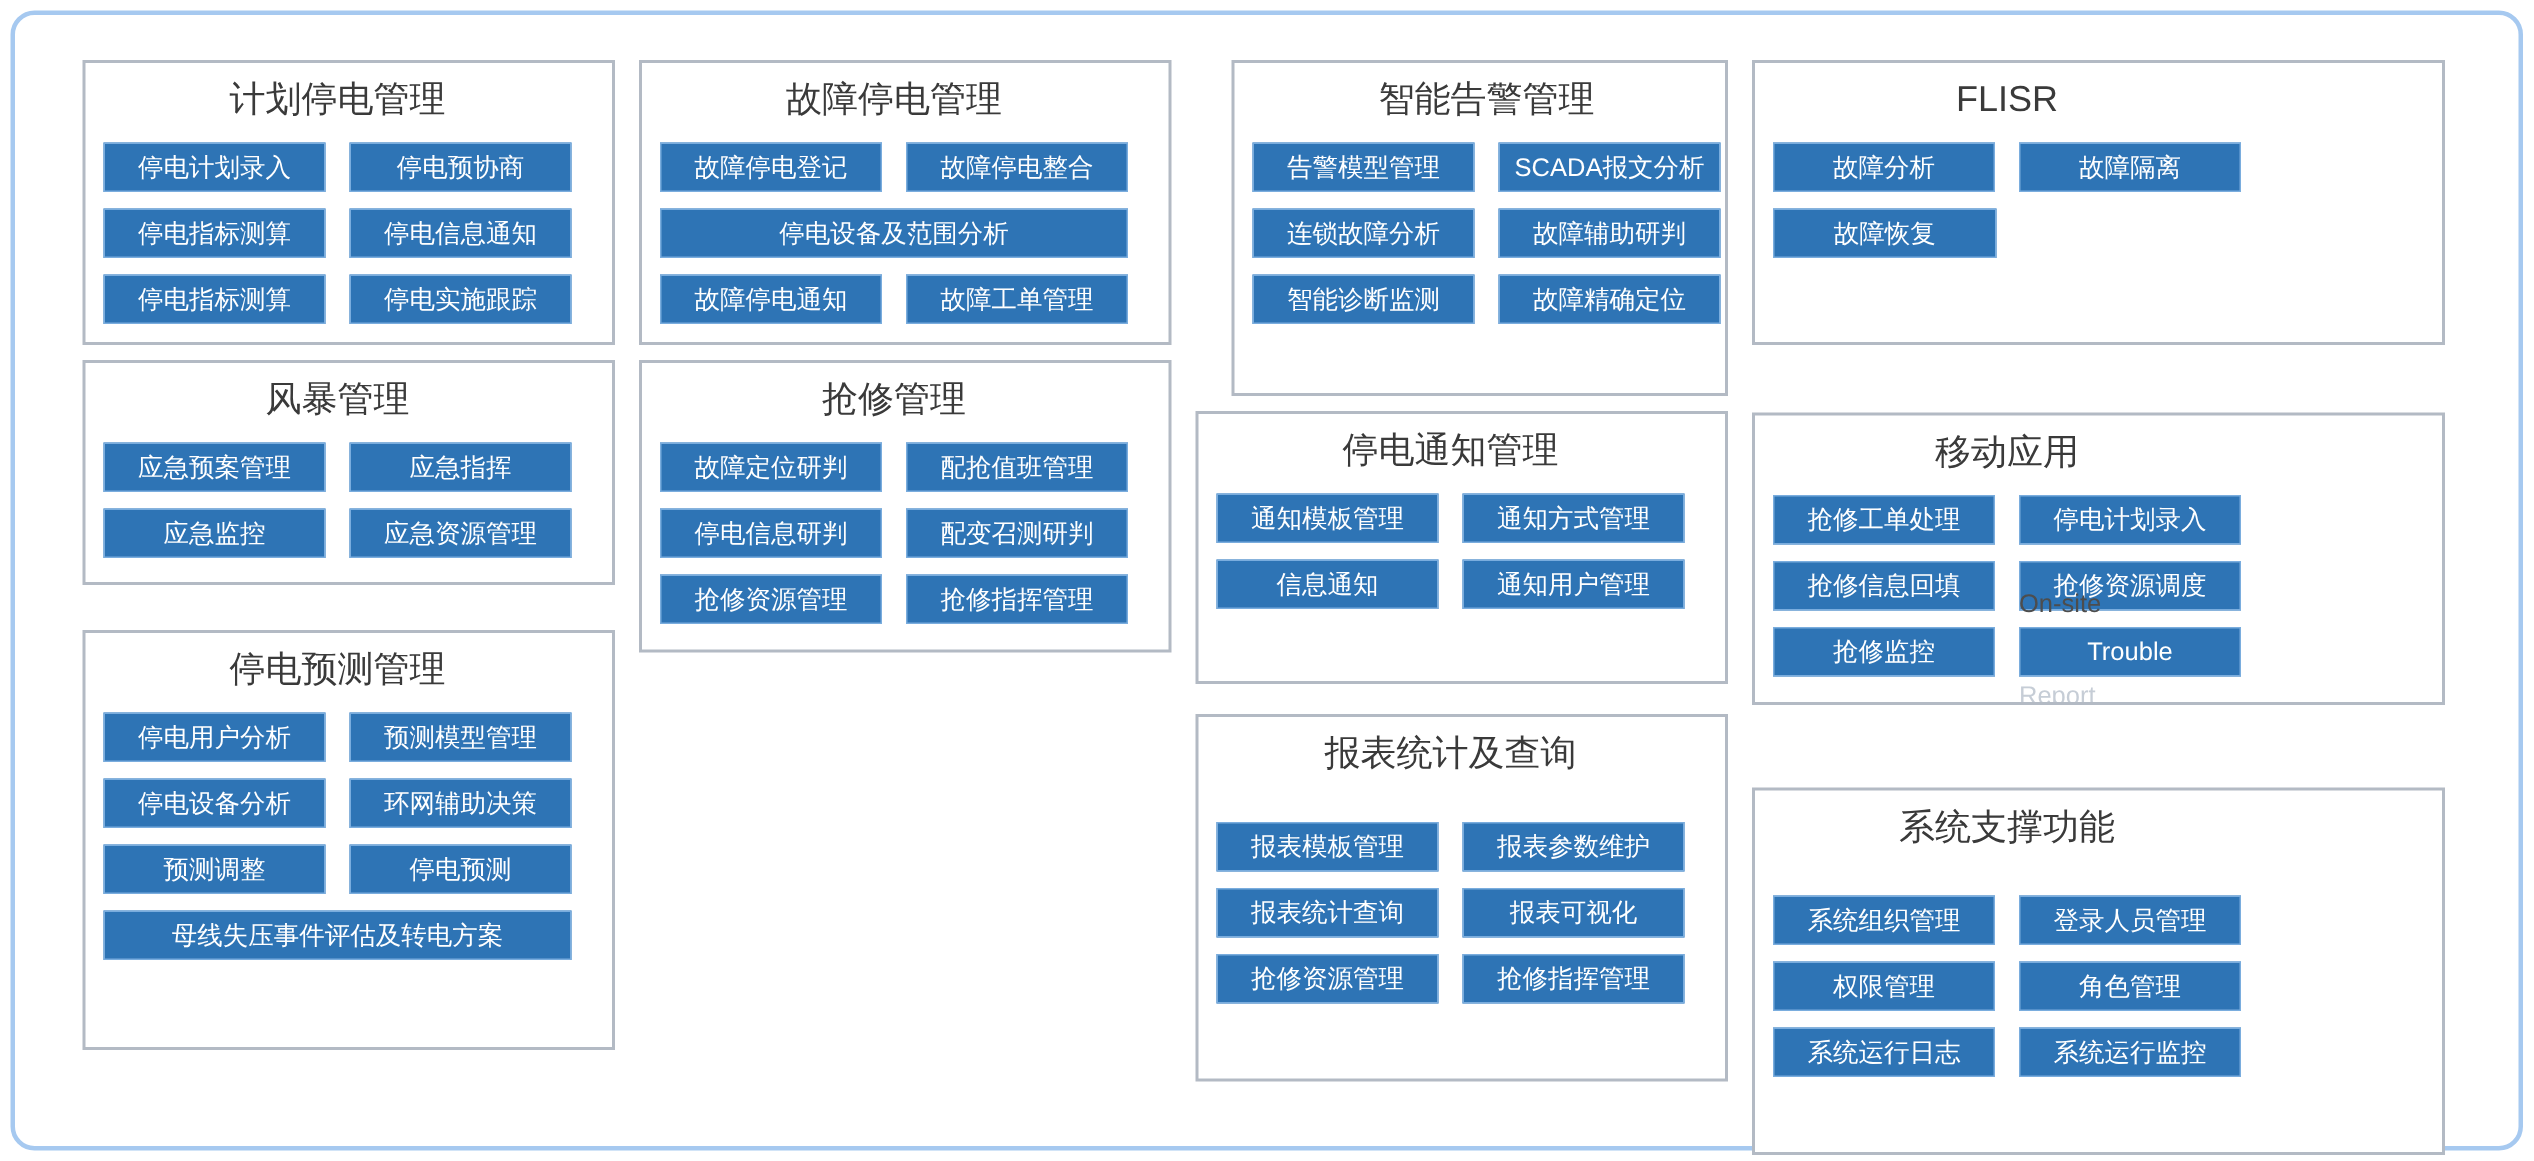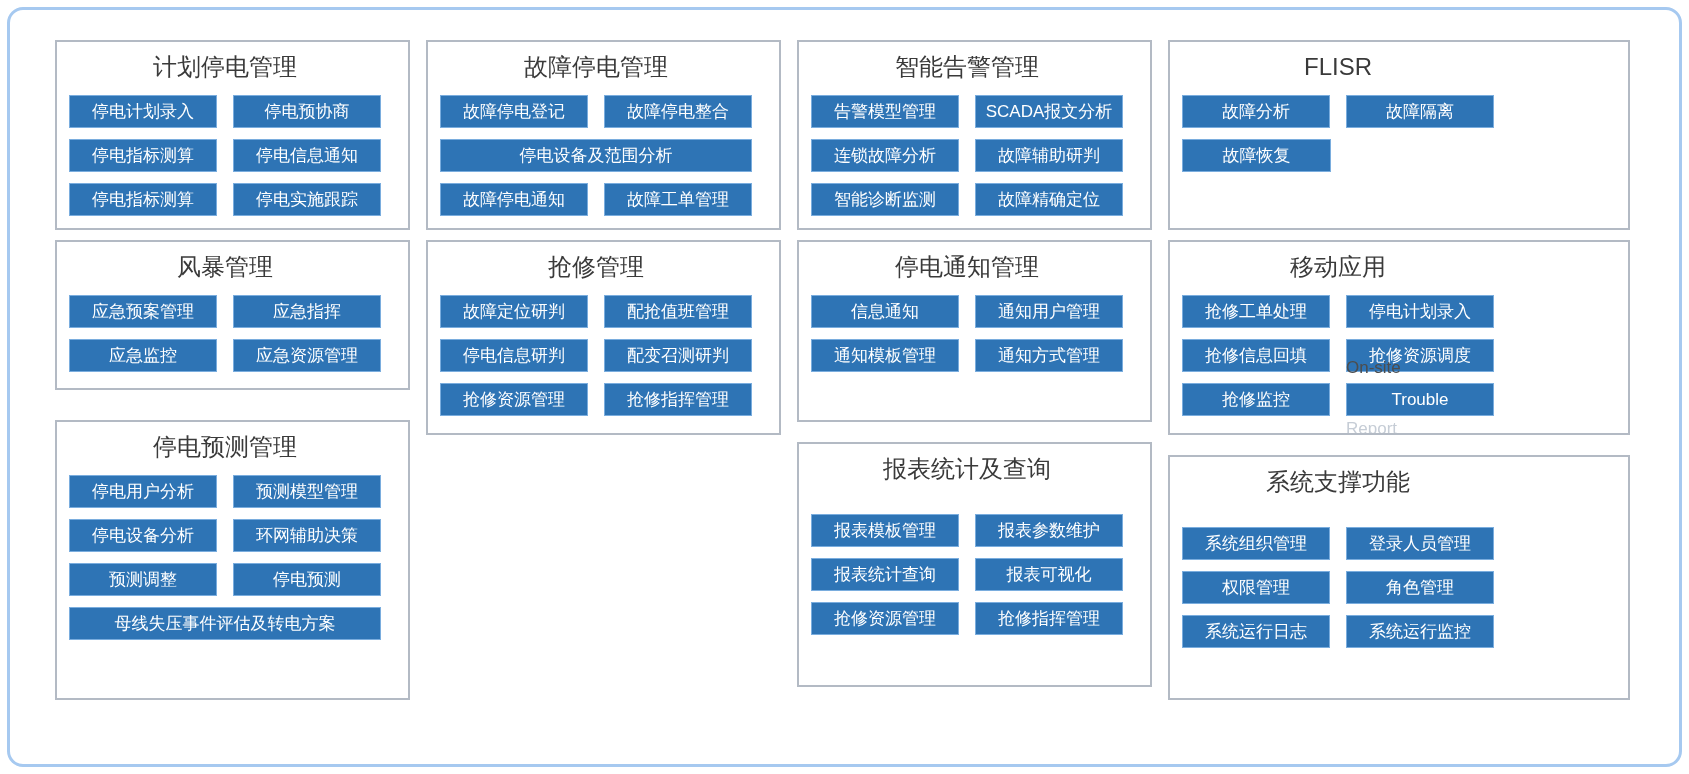--- a/index.html
+++ b/index.html
@@ -42,20 +42,21 @@
   }
   .column {
     display: flex;
     flex-direction: column;
     width: 355px;
     flex: 0 0 355px;
   }
   .column:last-child {
     width: auto;
     flex: 1 1 auto;
+    gap: 35px;
   }
   .panel {
     box-sizing: border-box;
     border: 2px solid var(--panel-border);
     background: #ffffff;
     position: relative;
     padding: 8px 0 0 12px;
     overflow: hidden;
   }
   .panel-content {
@@ -197,47 +198,47 @@
             <button class="module-button">配变召测研判</button>
           </div>
           <div class="button-row">
             <button class="module-button">抢修资源管理</button>
             <button class="module-button">抢修指挥管理</button>
           </div>
         </div>
       </div>
     </div>
     <div class="column">
-      <div class="panel" style="height: 190px; margin-bottom: 10px;">
+      <div class="panel" style="height: 224px; margin-bottom: 10px; margin-left: 24px;">
         <div class="panel-content">
           <h2 class="panel-title">智能告警管理</h2>
           <div class="button-row">
             <button class="module-button">告警模型管理</button>
             <button class="module-button">SCADA报文分析</button>
           </div>
           <div class="button-row">
             <button class="module-button">连锁故障分析</button>
             <button class="module-button">故障辅助研判</button>
           </div>
           <div class="button-row">
             <button class="module-button">智能诊断监测</button>
             <button class="module-button">故障精确定位</button>
           </div>
         </div>
       </div>
       <div class="panel" style="height: 182px; margin-bottom: 20px;">
         <div class="panel-content">
           <h2 class="panel-title">停电通知管理</h2>
           <div class="button-row">
+            <button class="module-button">通知模板管理</button>
+            <button class="module-button">通知方式管理</button>
+          </div>
+          <div class="button-row">
             <button class="module-button">信息通知</button>
             <button class="module-button">通知用户管理</button>
-          </div>
-          <div class="button-row">
-            <button class="module-button">通知模板管理</button>
-            <button class="module-button">通知方式管理</button>
           </div>
         </div>
       </div>
       <div class="panel" style="height: 245px; margin-bottom: 0px;">
         <div class="panel-content">
           <h2 class="panel-title" style="margin-bottom: 28px;">报表统计及查询</h2>
           <div class="button-row">
             <button class="module-button">报表模板管理</button>
             <button class="module-button">报表参数维护</button>
           </div>

